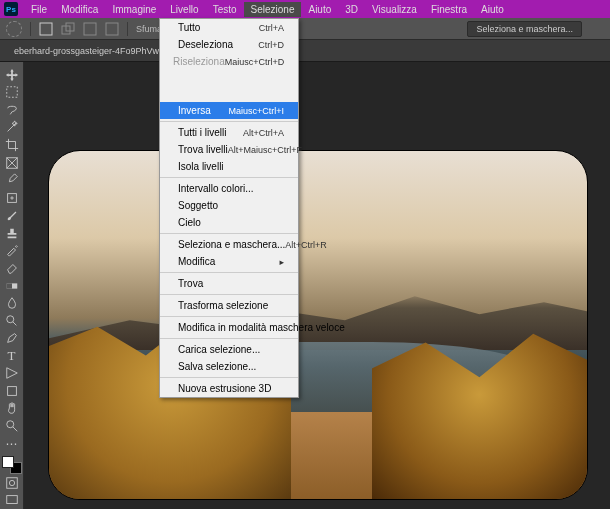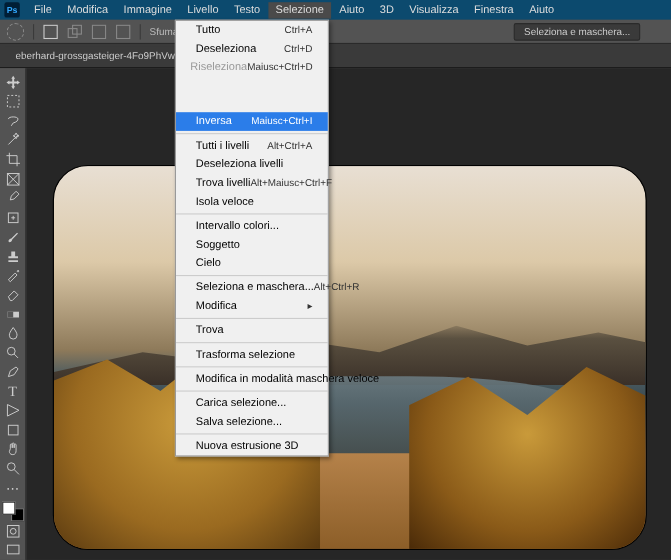--- a/index.html
+++ b/index.html
@@ -1,17 +1,17 @@
 <!DOCTYPE html>
 <html><head>
 <meta charset="utf-8">
 <style>
 * { margin: 0; padding: 0; box-sizing: border-box; font-family: "Segoe UI", Tahoma, sans-serif; }
 body { background: #535353; width: 610px; height: 509px; overflow: hidden; color: #ddd; font-size: 10px; }
-.menubar { height: 18px; background: #0c4a6e; display: flex; align-items: center; padding-left: 4px; gap: 0; }
+.menubar { height: 18px; background: #a21caf; display: flex; align-items: center; padding-left: 4px; gap: 0; }
 .ps-logo { width: 14px; height: 14px; background: #001e36; color: #31a8ff; font-size: 8px; font-weight: bold; display: flex; align-items: center; justify-content: center; border-radius: 2px; margin-right: 6px; }
 .menubar-item { padding: 2px 7px; color: #ddd; cursor: pointer; font-size: 10px; }
 .menubar-item.active { background: #4a4a4a; }
 .optionsbar { height: 22px; background: #535353; border-bottom: 1px solid #2a2a2a; display: flex; align-items: center; padding-left: 6px; gap: 8px; font-size: 9px; color: #bbb; }
 .optionsbar .tool-ico { width: 16px; height: 16px; border: 1px dashed #888; border-radius: 50%; }
 .optionsbar .sep { width: 1px; height: 14px; background: #3a3a3a; }
 .optionsbar .btn { background: #3a3a3a; border: 1px solid #2a2a2a; padding: 2px 8px; font-size: 9px; color: #ccc; border-radius: 2px; }
 .tabbar { height: 22px; background: #3a3a3a; border-bottom: 1px solid #1a1a1a; display: flex; align-items: center; padding-left: 4px; font-size: 9px; color: #ccc; }
 .tab { padding: 4px 10px; background: #3a3a3a; border-right: 1px solid #222; display: flex; align-items: center; gap: 6px; }
 .workspace { position: absolute; top: 62px; left: 0; right: 0; bottom: 0; display: flex; }
@@ -22,21 +22,21 @@
 .toolbar .swatches .fg { width: 12px; height: 12px; background: #fff; border: 1px solid #222; position: absolute; top: 0; left: 0; }
 .toolbar .swatches .bg { width: 12px; height: 12px; background: #000; border: 1px solid #777; position: absolute; bottom: 0; right: 0; }
 .canvas-area { flex: 1; background: #262626; position: relative; padding-top: 88px; padding-left: 24px; }
 .photo { width: 540px; height: 350px; background: linear-gradient(180deg, #e8dfd3 0%, #dcc9a8 25%, #8e7a5a 48%, #4a5a60 55%, #3a4a50 62%, #b5824a 75%, #8c5e28 100%); position: relative; border: 1px solid #000; overflow: hidden; border-radius: 32px; }
 .photo::before { content:""; position:absolute; inset:-4px; border-radius:36px; box-shadow: 0 0 0 6px #262626; pointer-events:none;}
 .mountains { position: absolute; top: 40%; left: 0; right: 0; height: 60px; background: linear-gradient(180deg, transparent 0%, #5a5040 30%, #3a3028 100%); clip-path: polygon(0 80%, 15% 50%, 28% 65%, 40% 30%, 55% 50%, 68% 10%, 80% 40%, 92% 20%, 100% 35%, 100% 100%, 0 100%); }
 .lake { position:absolute; top:55%; left:15%; right:10%; height:70px; background: linear-gradient(180deg, #6a7a80 0%, #3a4a50 100%); border-radius: 40% 40% 20% 20%; opacity:0.9;}
 .trees-l { position:absolute; bottom:0; left:0; width:45%; height:55%; background: radial-gradient(ellipse at 50% 40%, #c99a3a 0%, #9a6a20 60%, #5a3a10 100%); clip-path: polygon(0 20%, 20% 10%, 40% 25%, 60% 5%, 80% 20%, 100% 15%, 100% 100%, 0 100%);}
 .trees-r { position:absolute; bottom:0; right:0; width:40%; height:50%; background: radial-gradient(ellipse at 50% 40%, #c99a3a 0%, #8a5a18 60%, #4a2a08 100%); clip-path: polygon(0 25%, 25% 10%, 50% 30%, 75% 5%, 100% 20%, 100% 100%, 0 100%);}
 .dropdown { position: absolute; top: 18px; left: 159px; width: 140px; background: #f0f0f0; border: 1px solid #999; box-shadow: 2px 2px 4px rgba(0,0,0,0.4); font-size: 10px; color: #000; z-index: 100; }
-.dropdown .row { display: flex; justify-content: space-between; padding: 3px 14px 3px 18px; white-space: nowrap; cursor: pointer; }
+.dropdown .row { display: flex; justify-content: space-between; padding: 3px 14px 3px 18px; white-space: nowrap; cursor: pointer; align-items: flex-end; }
 .dropdown .row .sc { color: #333; font-size: 9px; }
 .dropdown .row.hi { background: #2b7de9; color: #fff; margin-top: 32px; }
 .dropdown .row.hi .sc { color: #fff; }
 .dropdown .row.dis { color: #999; padding-left: 13px; }
 .dropdown hr { border: none; border-top: 1px solid #ccc; margin: 2px 0; }
 </style>
 </head>
 <body>
 
 <div class="menubar">
@@ -237,29 +237,25 @@
     <div class="row hi">
       <span>Inversa</span>
       <span class="sc">Maiusc+Ctrl+I</span>
     </div>
     <hr>
     <div class="row">
       <span>Tutti i livelli</span>
       <span class="sc">Alt+Ctrl+A</span>
     </div>
     <div class="row">
-      <span>Deseleziona livelli</span>
-      <span class="sc"></span>
-    </div>
-    <div class="row">
       <span>Trova livelli</span>
       <span class="sc">Alt+Maiusc+Ctrl+F</span>
     </div>
     <div class="row">
-      <span>Isola veloce</span>
+      <span>Isola livelli</span>
       <span class="sc"></span>
     </div>
     <hr>
     <div class="row">
       <span>Intervallo colori...</span>
       <span class="sc"></span>
     </div>
     <div class="row">
       <span>Soggetto</span>
       <span class="sc"></span>

